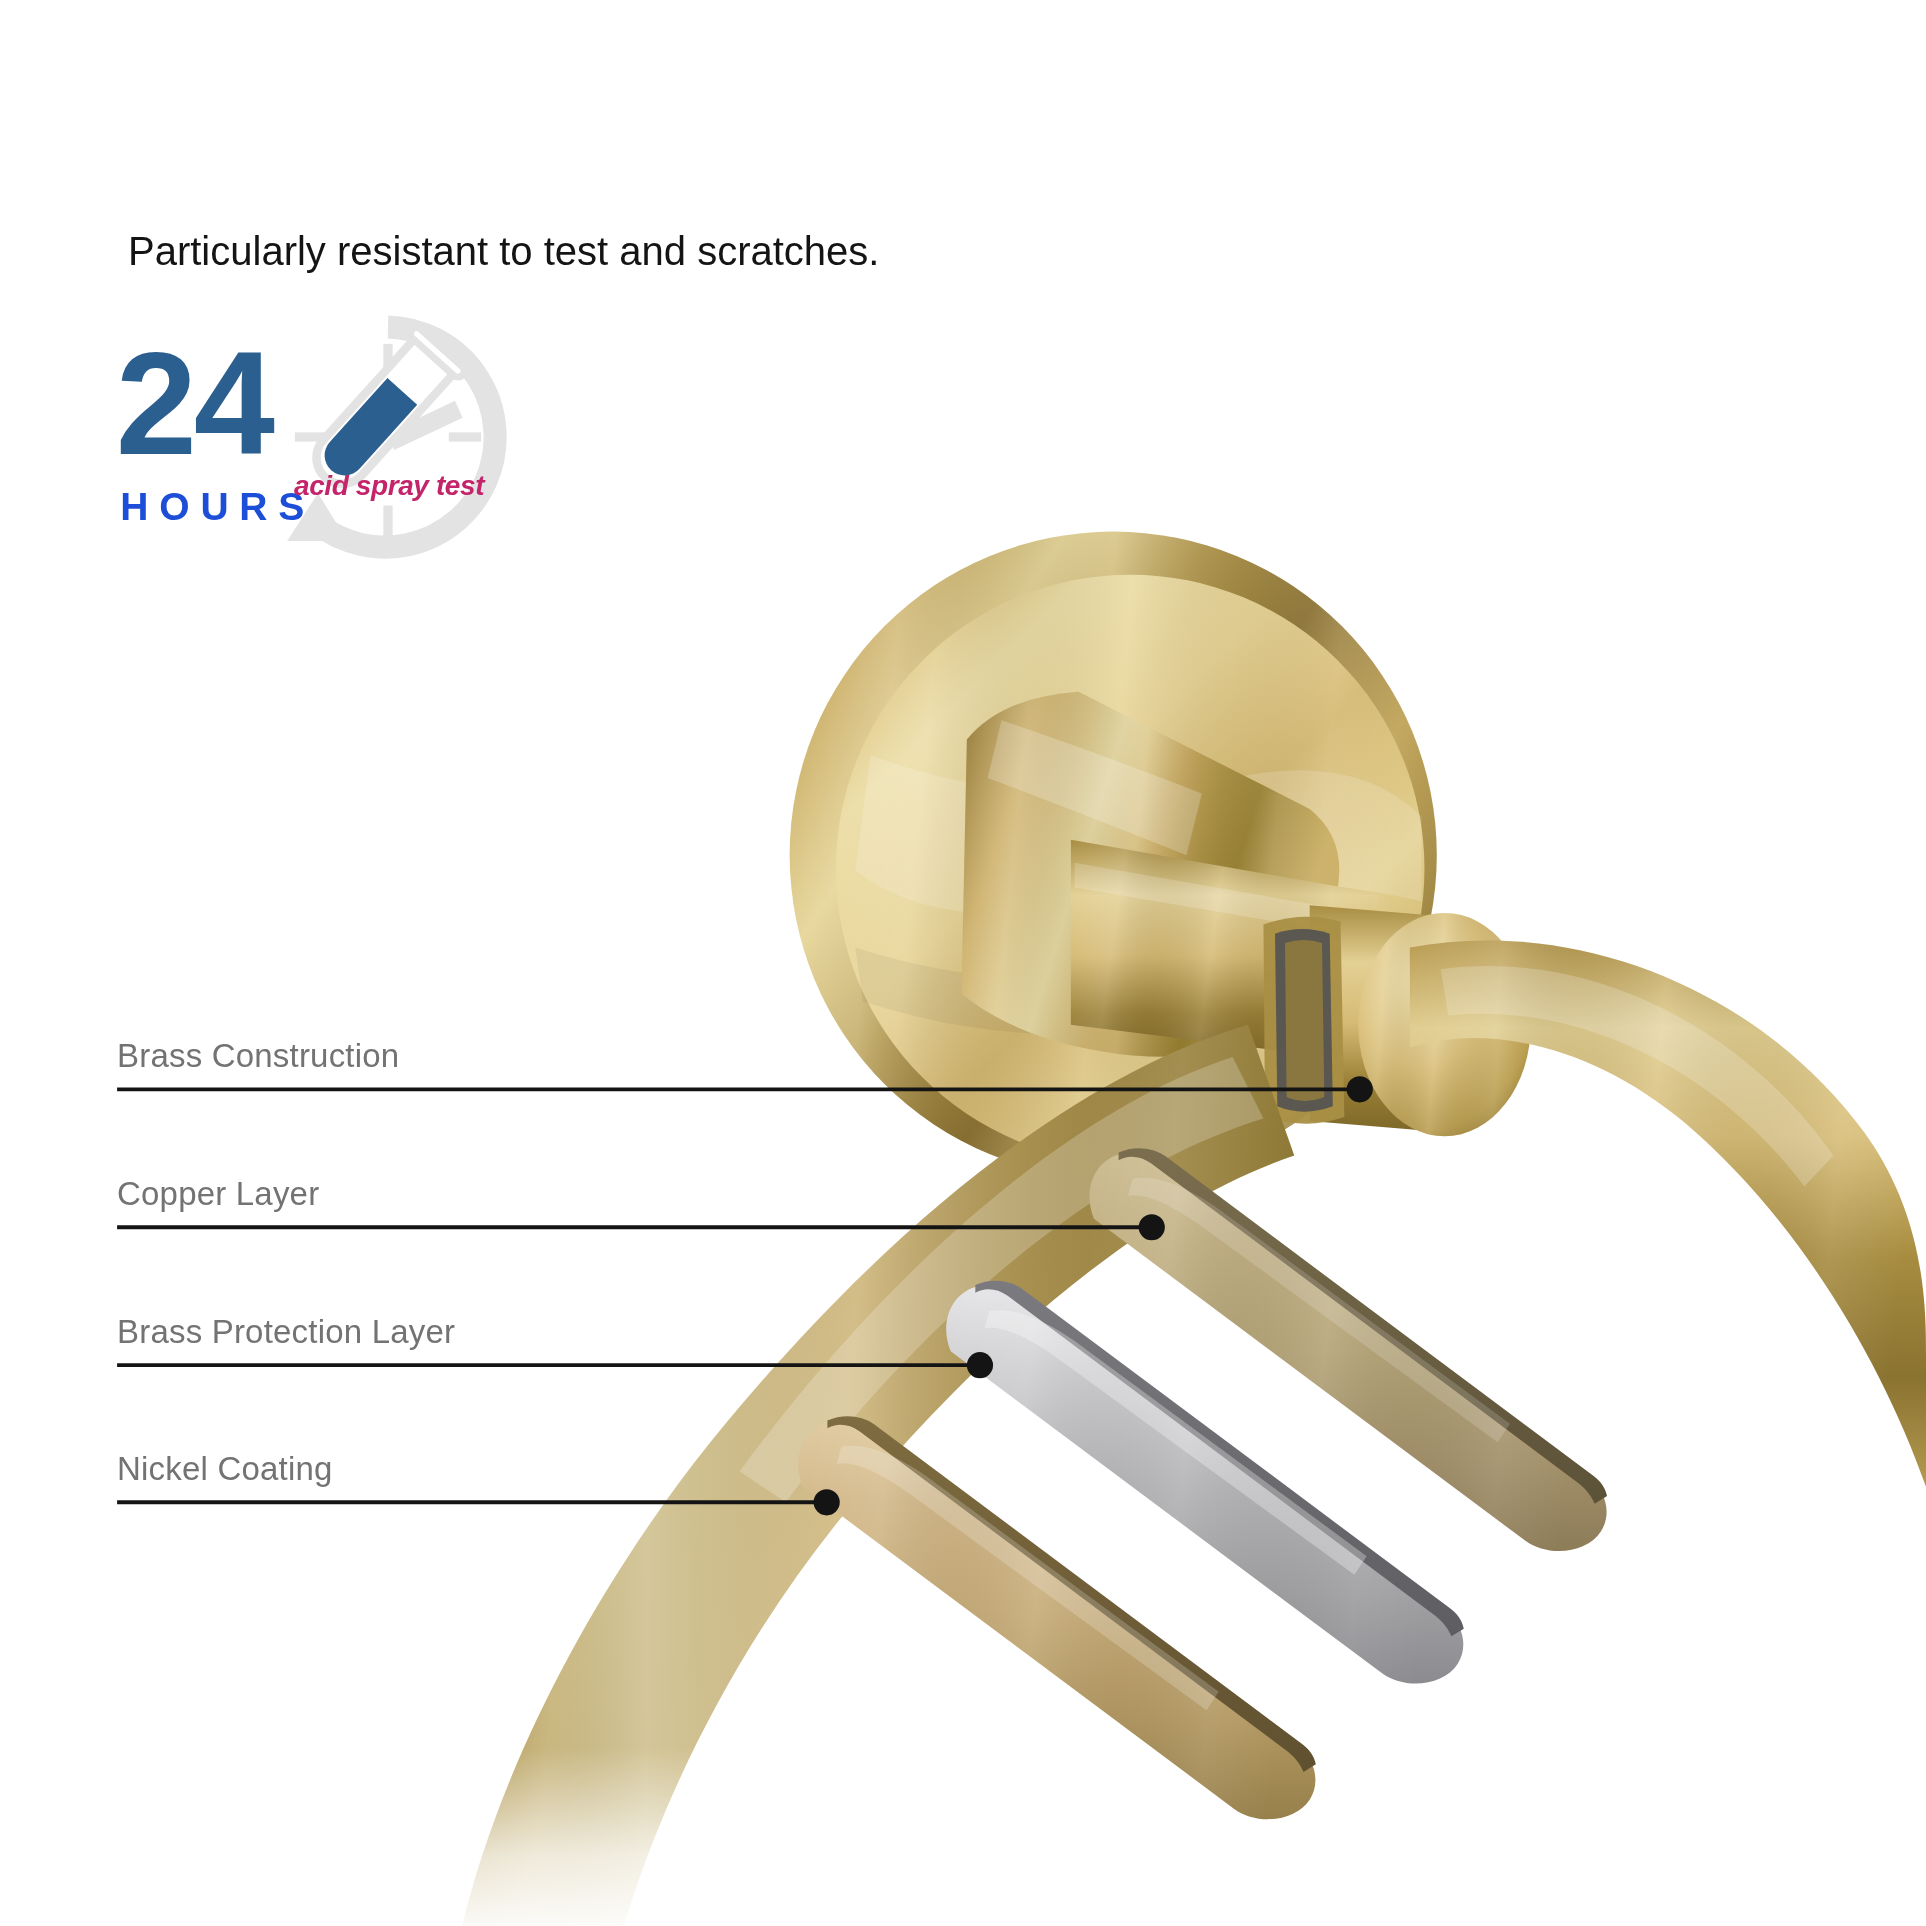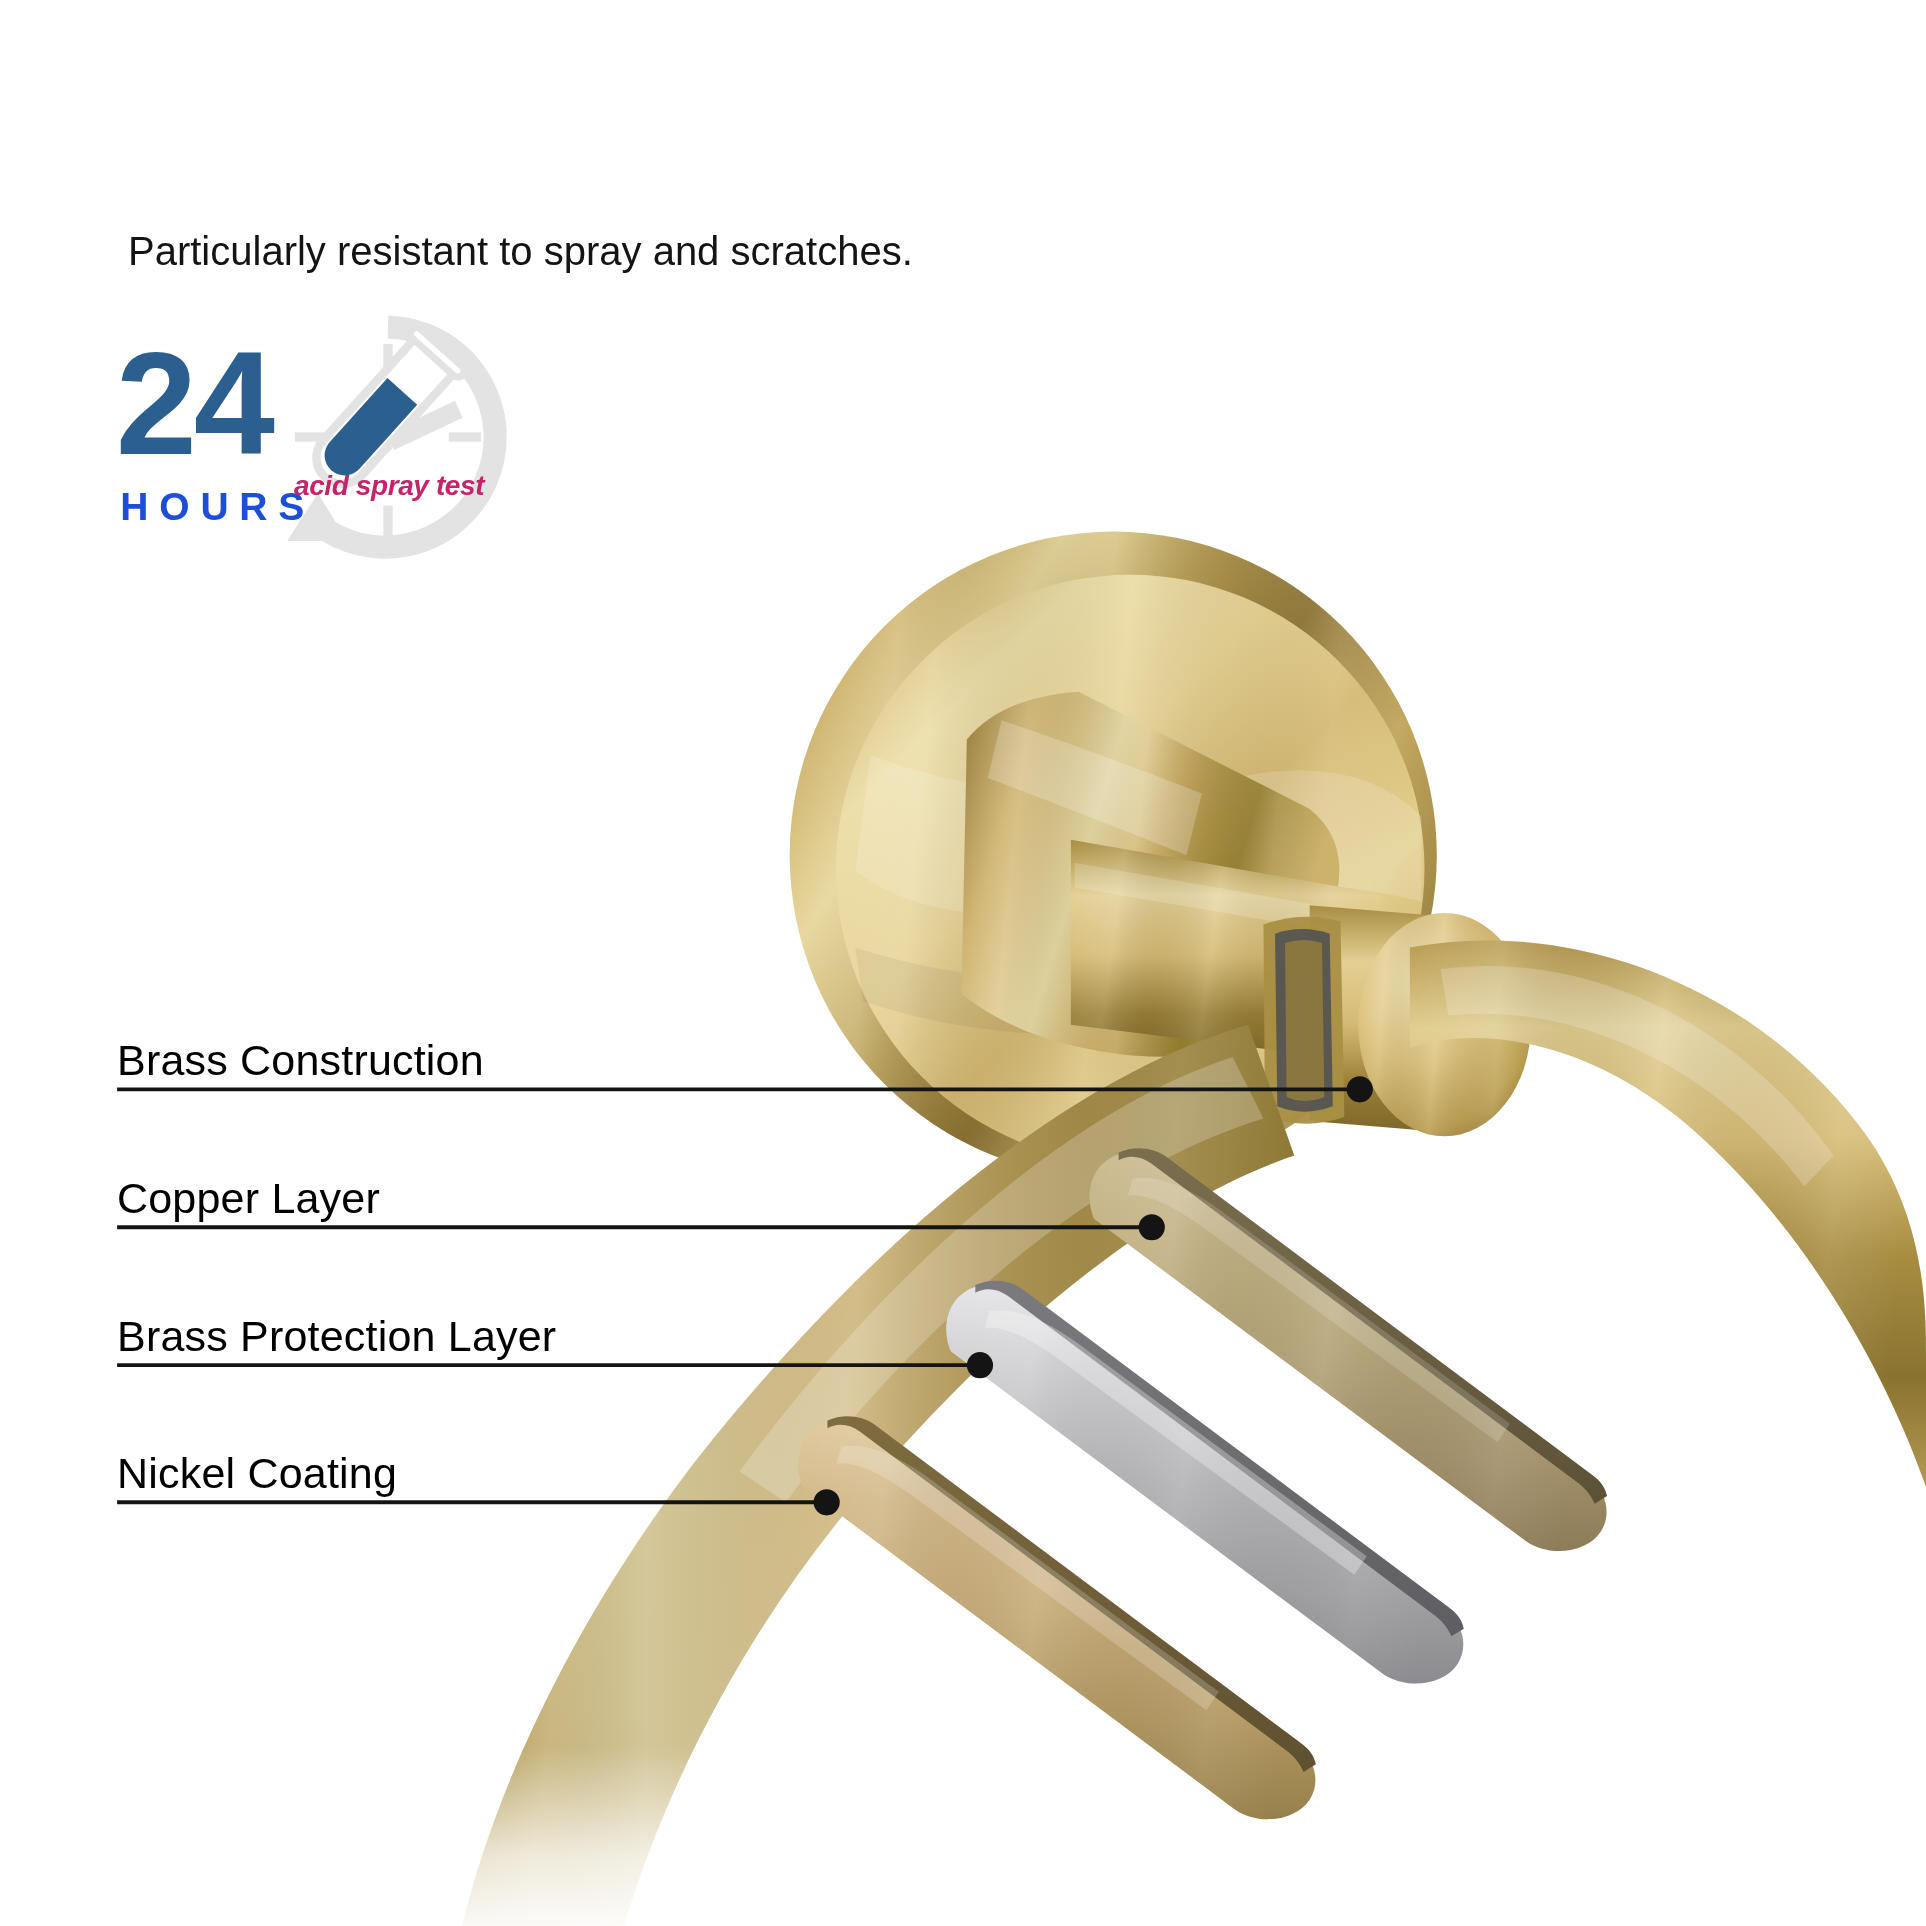--- a/index.html
+++ b/index.html
@@ -42,21 +42,21 @@
     font-size:28px;font-style:italic;font-weight:bold;
     color:#c4246a;letter-spacing:-0.4px;white-space:nowrap;
     z-index:6;
     text-align:right;
   }
   .clock-svg{position:absolute;left:153px;top:-6.2px;}
 
   
   .callout-label{
     position:absolute;
-    font-size:43px;color:#000000;font-weight:400;
+    font-size:33px;color:#737373;font-weight:400;
     line-height:1;white-space:nowrap;letter-spacing:0.2px;
   }
 
   
   #product-svg{position:absolute;left:0;top:0;}
   #callout-svg{position:absolute;left:0;top:0;}
 </style>
 </head>
 <body>
 
@@ -299,21 +299,21 @@
         <line x1="152" y1="1593" x2="1495" y2="1593" stroke="#141414" stroke-width="5"></line>
         <circle cx="1495" cy="1593" r="17" fill="#141414"></circle>
         <line x1="152" y1="1772" x2="1272" y2="1772" stroke="#141414" stroke-width="5"></line>
         <circle cx="1272" cy="1772" r="17" fill="#141414"></circle>
         <line x1="152" y1="1950" x2="1073" y2="1950" stroke="#141414" stroke-width="5"></line>
         <circle cx="1073" cy="1950" r="17" fill="#141414"></circle>
       </g>
   </svg>
 
 
-  <div class="subtitle">Particularly resistant to spray and scratches.</div>
+  <div class="subtitle">Particularly resistant to test and scratches.</div>
 
   <div class="badge">
 
     <svg class="clock-svg" width="254" height="254" viewBox="0 0 330 330">
 
       <path d="M165 22 A143 143 0 1 1 60 266" fill="none" stroke="#e3e3e3" stroke-width="30" stroke-linecap="butt"></path>
 
       <g>
         <path d="M74 238 L34 300 L112 300 Z" fill="#e3e3e3"></path>
       </g>

